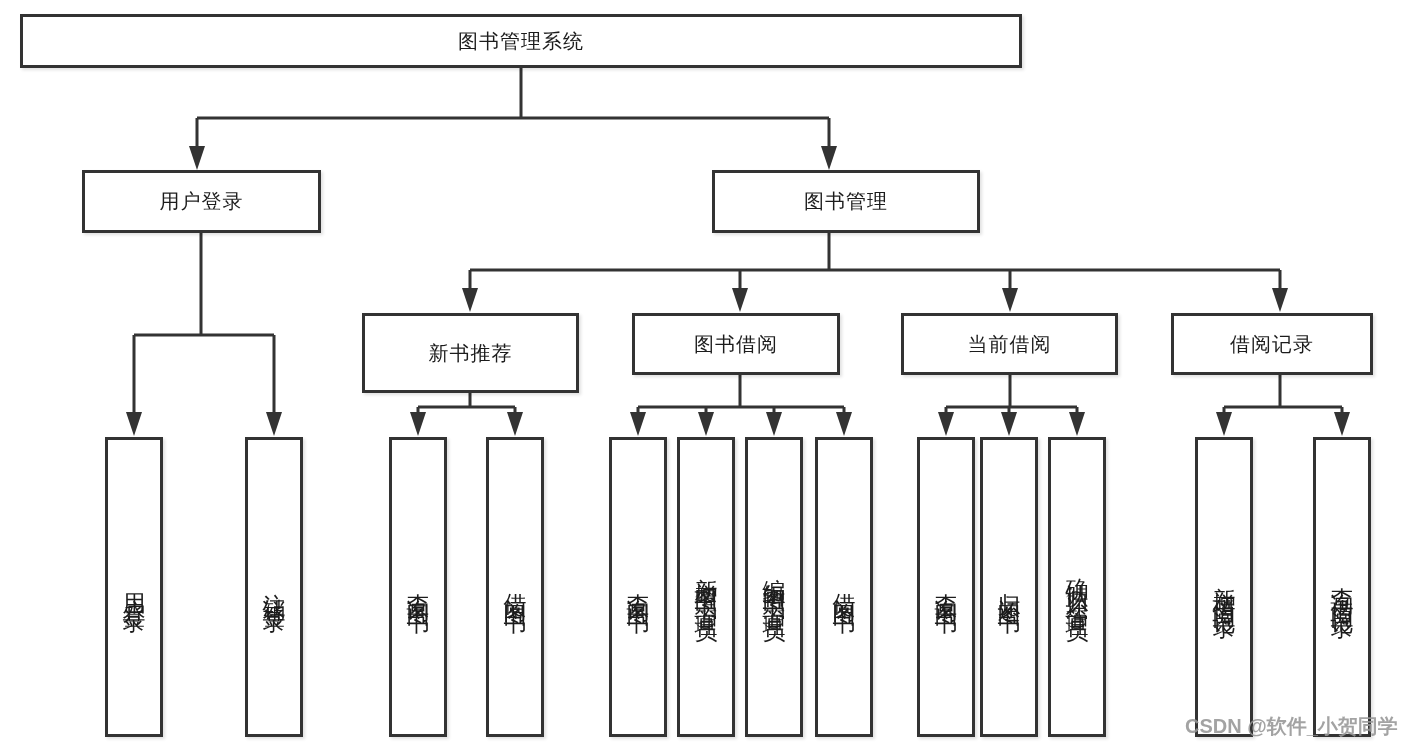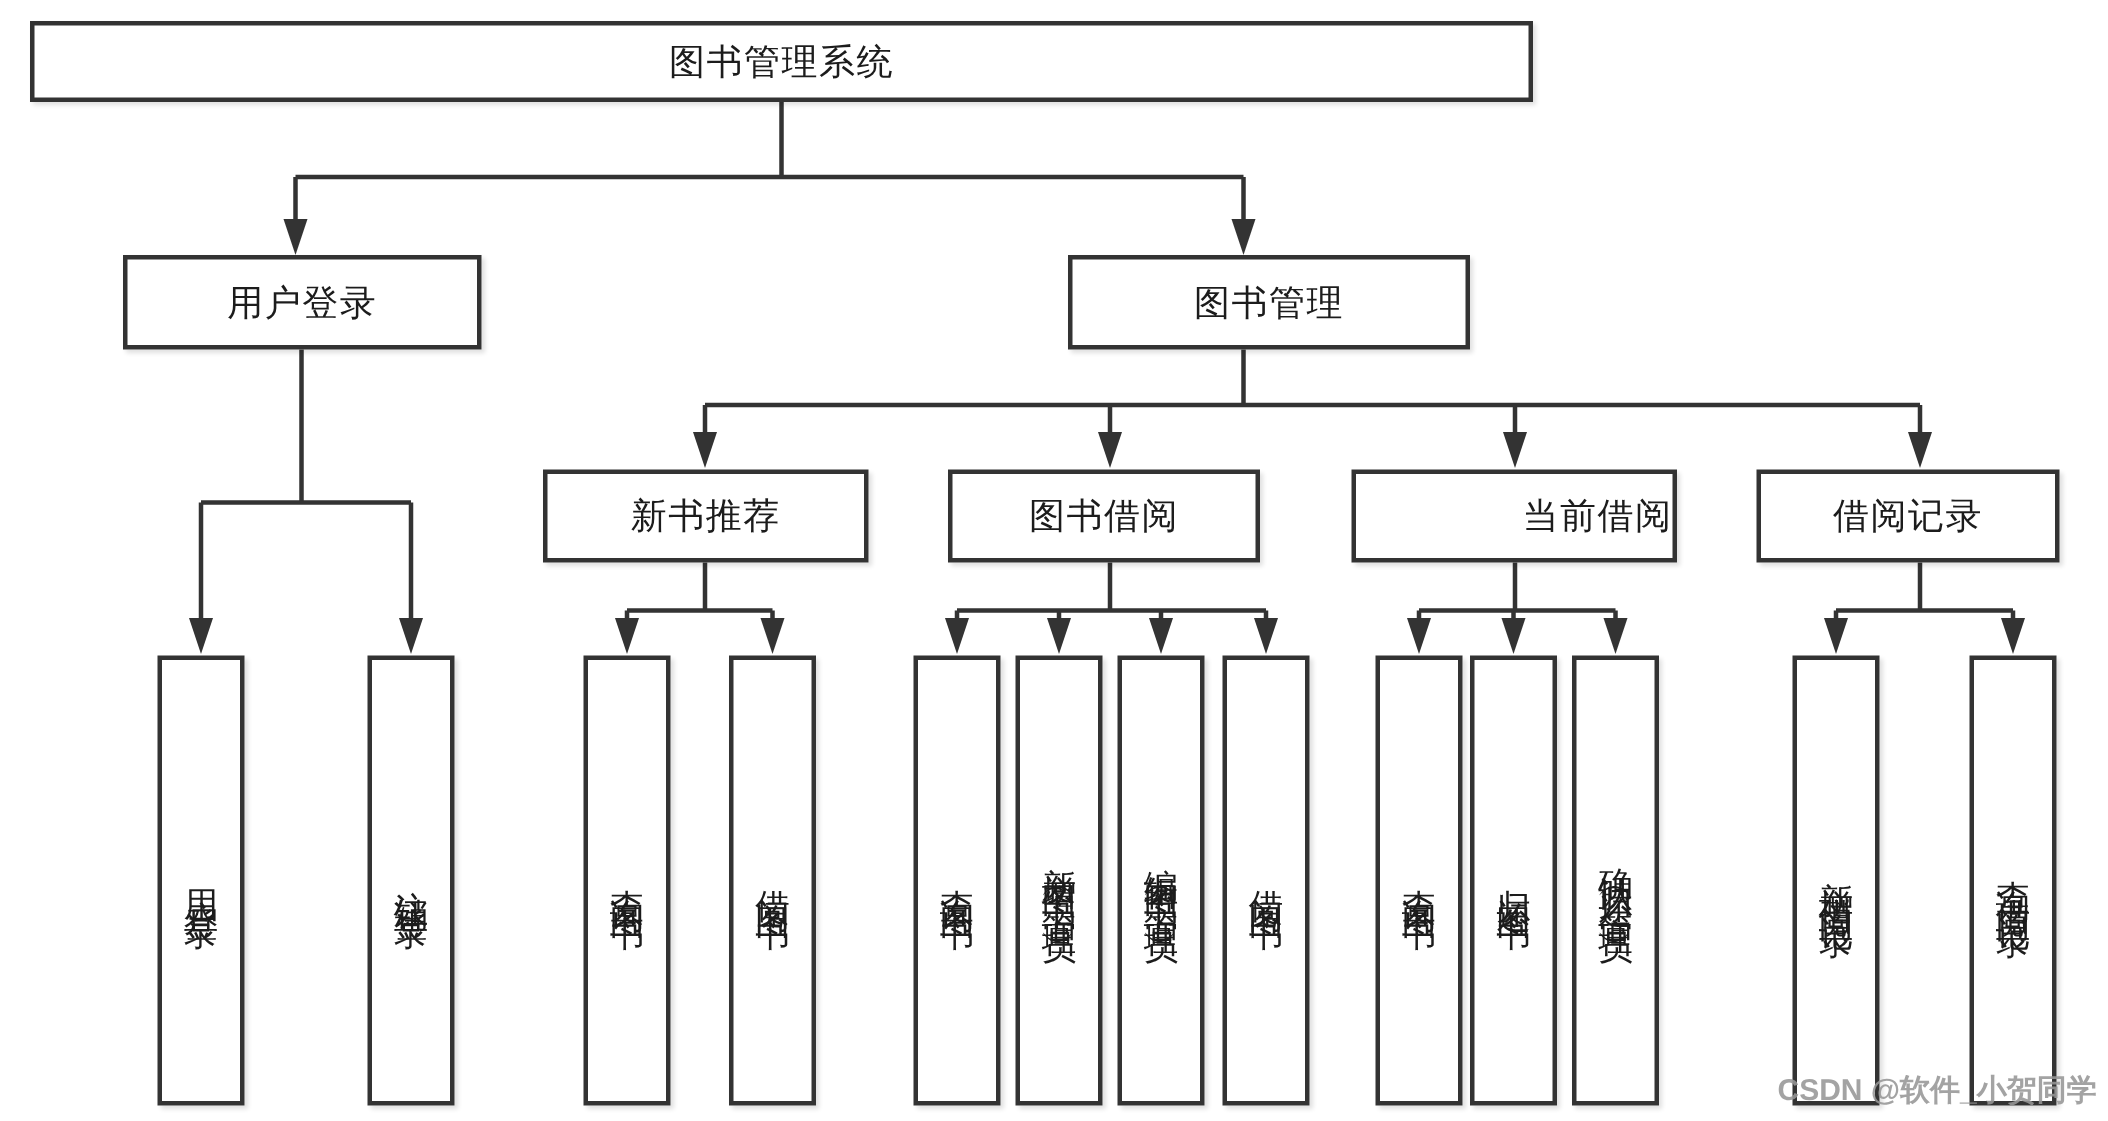--- a/index.html
+++ b/index.html
@@ -27,21 +27,21 @@
     position: absolute;
     box-sizing: border-box;
     border: 3px solid #333333;
     background: #ffffff;
     display: flex;
     align-items: center;
     justify-content: center;
     box-shadow: 2px 2px 3px rgba(0,0,0,0.12);
   }
   .hlabel {
-    font-size: 24px;
+    font-size: 20px;
     letter-spacing: 1px;
     white-space: nowrap;
   }
   .vnode .vlabel {
     writing-mode: vertical-rl;
     text-orientation: mixed;
     font-size: 23px;
     letter-spacing: 6px;
     line-height: 1;
     white-space: nowrap;
@@ -116,27 +116,27 @@
     <span class="hlabel">图书管理系统</span>
   </div>
 
   <div class="node" style="left:82px; top:170px; width:239px; height:63px;">
     <span class="hlabel">用户登录</span>
   </div>
   <div class="node" style="left:712px; top:170px; width:268px; height:63px;">
     <span class="hlabel">图书管理</span>
   </div>
 
-  <div class="node" style="left:362px; top:313px; width:217px; height:62px;">
+  <div class="node" style="left:362px; top:313px; width:217px; height:80px;">
     <span class="hlabel">新书推荐</span>
   </div>
   <div class="node" style="left:632px; top:313px; width:208px; height:62px;">
     <span class="hlabel">图书借阅</span>
   </div>
-  <div class="node" style="left:901px; top:313px; width:217px; height:62px;justify-content:flex-end;">
+  <div class="node" style="left:901px; top:313px; width:217px; height:62px;">
     <span class="hlabel">当前借阅</span>
   </div>
   <div class="node" style="left:1171px; top:313px; width:202px; height:62px;">
     <span class="hlabel">借阅记录</span>
   </div>
 
   <div class="node vnode" style="left:105px; top:437px; width:58px; height:300px;">
     <span class="vlabel">用户登录</span>
   </div>
   <div class="node vnode" style="left:245px; top:437px; width:58px; height:300px;">

